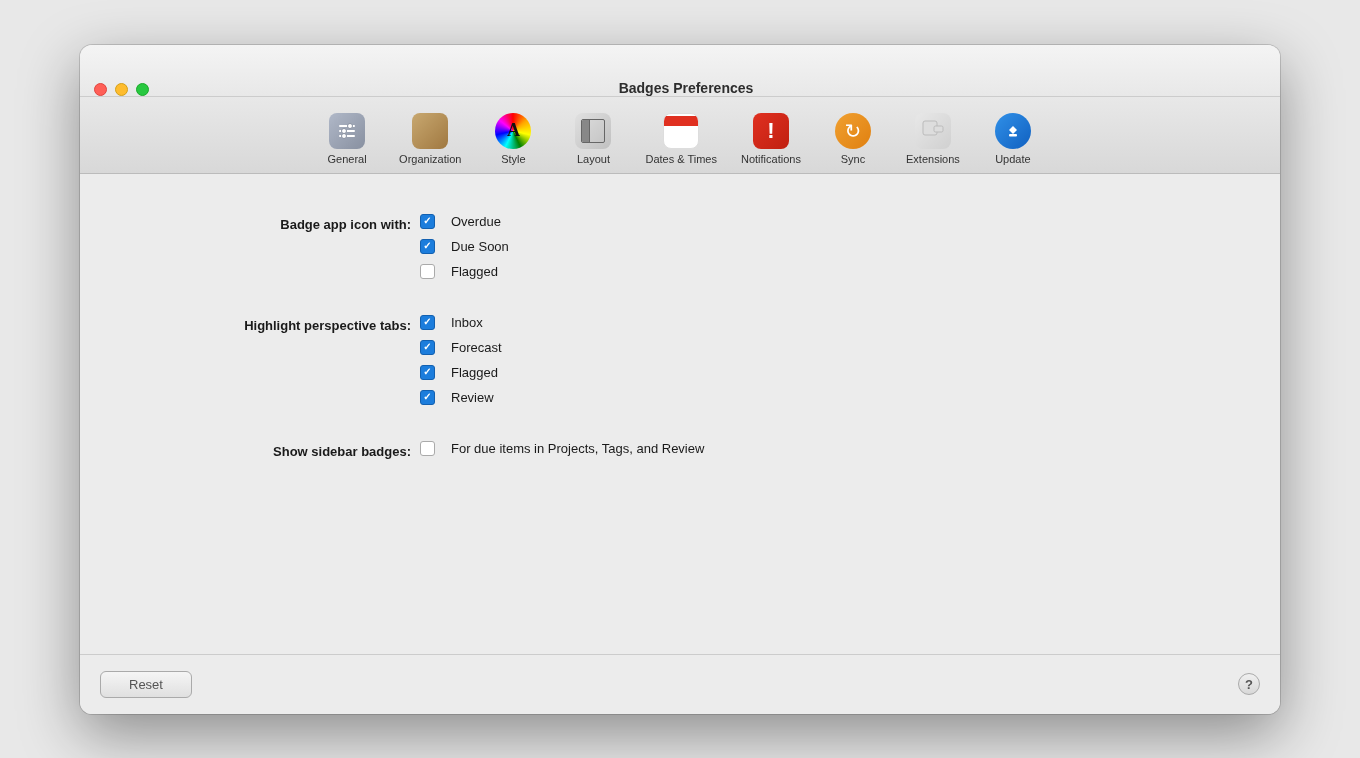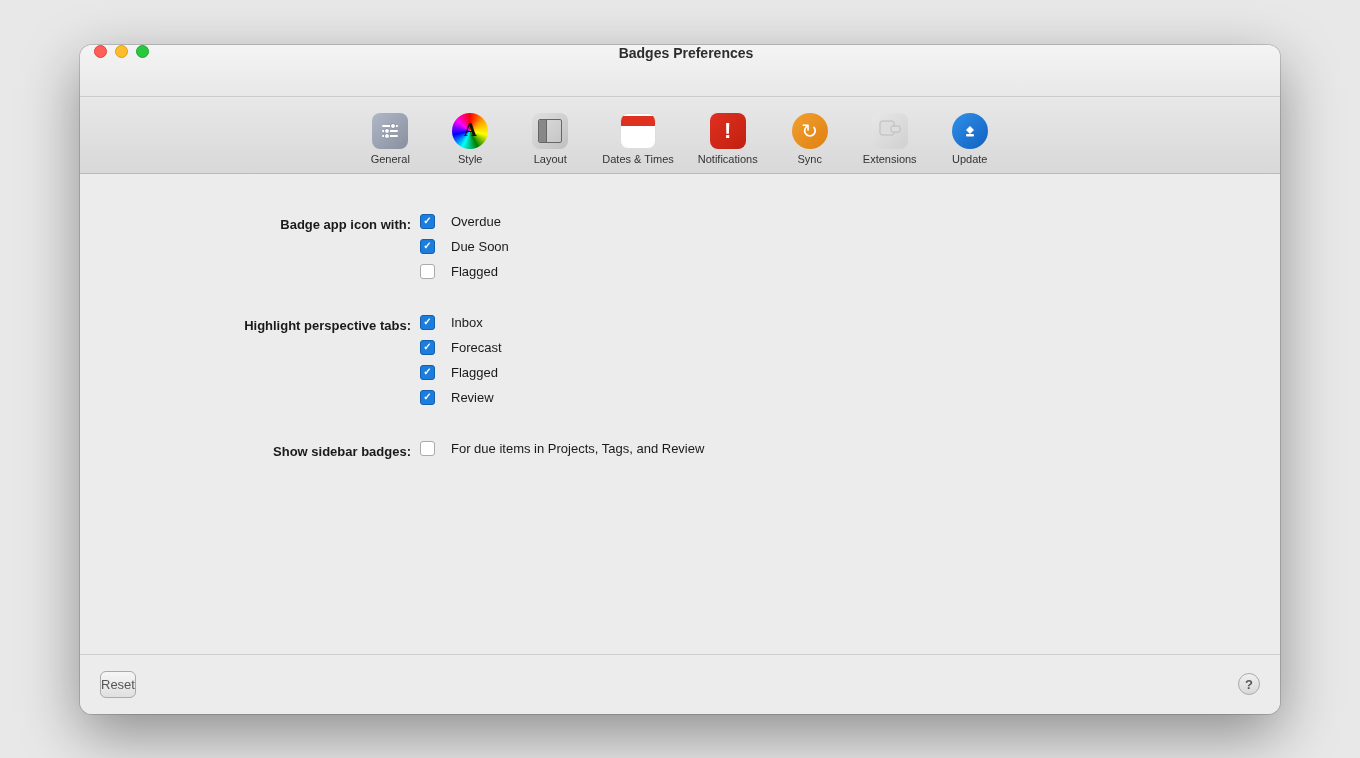--- a/index.html
+++ b/index.html
@@ -21,21 +21,21 @@
       border-radius: 12px;
       box-shadow: 0 20px 60px rgba(0,0,0,0.4), 0 0 0 1px rgba(0,0,0,0.15);
       overflow: hidden;
     }
 
     
     .titlebar {
       background: linear-gradient(to bottom, #f4f4f4, #e8e8e8);
       height: 52px;
       display: flex;
-      align-items: flex-start;
+      align-items: flex-end;
       justify-content: center;
       position: relative;
       border-bottom: 1px solid #ccc;
       padding-left: 12px;
     }
 
     .titlebar-title {
       font-size: 14px;
       font-weight: 600;
       color: #2d2d2d;
@@ -303,21 +303,21 @@
     .footer {
       padding: 16px 20px;
       display: flex;
       justify-content: space-between;
       align-items: center;
       border-top: 1px solid #ccc;
       background: #ececec;
     }
 
     .reset-button {
-      padding: 5px 0;
+      padding: 5px 28px;
       background: linear-gradient(to bottom, #f5f5f5, #e0e0e0);
       border: 1px solid #aaa;
       border-radius: 6px;
       font-size: 13px;
       color: #555;
       cursor: pointer;
     }
 
     .help-button {
       width: 22px;
@@ -413,20 +413,33 @@
             <rect x="3" y="5" width="16" height="2" rx="1" fill="white"></rect>
             <circle cx="14" cy="6" r="2.5" fill="white" stroke="#8890a0" stroke-width="1"></circle>
             <rect x="3" y="15" width="16" height="2" rx="1" fill="white"></rect>
             <circle cx="8" cy="16" r="2.5" fill="white" stroke="#8890a0" stroke-width="1"></circle>
           </svg>
         </div>
       </div>
       <span class="toolbar-label">General</span>
     </div>
 
+    <div class="toolbar-item">
+      <div class="toolbar-icon">
+        <div class="icon-organization">
+          <div class="org-icon-inner">
+            <div class="org-icon-line" style="width: 100%;"></div>
+            <div class="org-icon-line" style="width: 70%;"></div>
+            <div class="org-icon-line" style="width: 85%;"></div>
+            <div class="org-icon-line" style="width: 60%;"></div>
+          </div>
+        </div>
+      </div>
+      <span class="toolbar-label">Organization</span>
+    </div>
 
     <div class="toolbar-item">
       <div class="toolbar-icon">
         <div class="icon-style"></div>
       </div>
       <span class="toolbar-label">Style</span>
     </div>
 
     <div class="toolbar-item">
       <div class="toolbar-icon">

